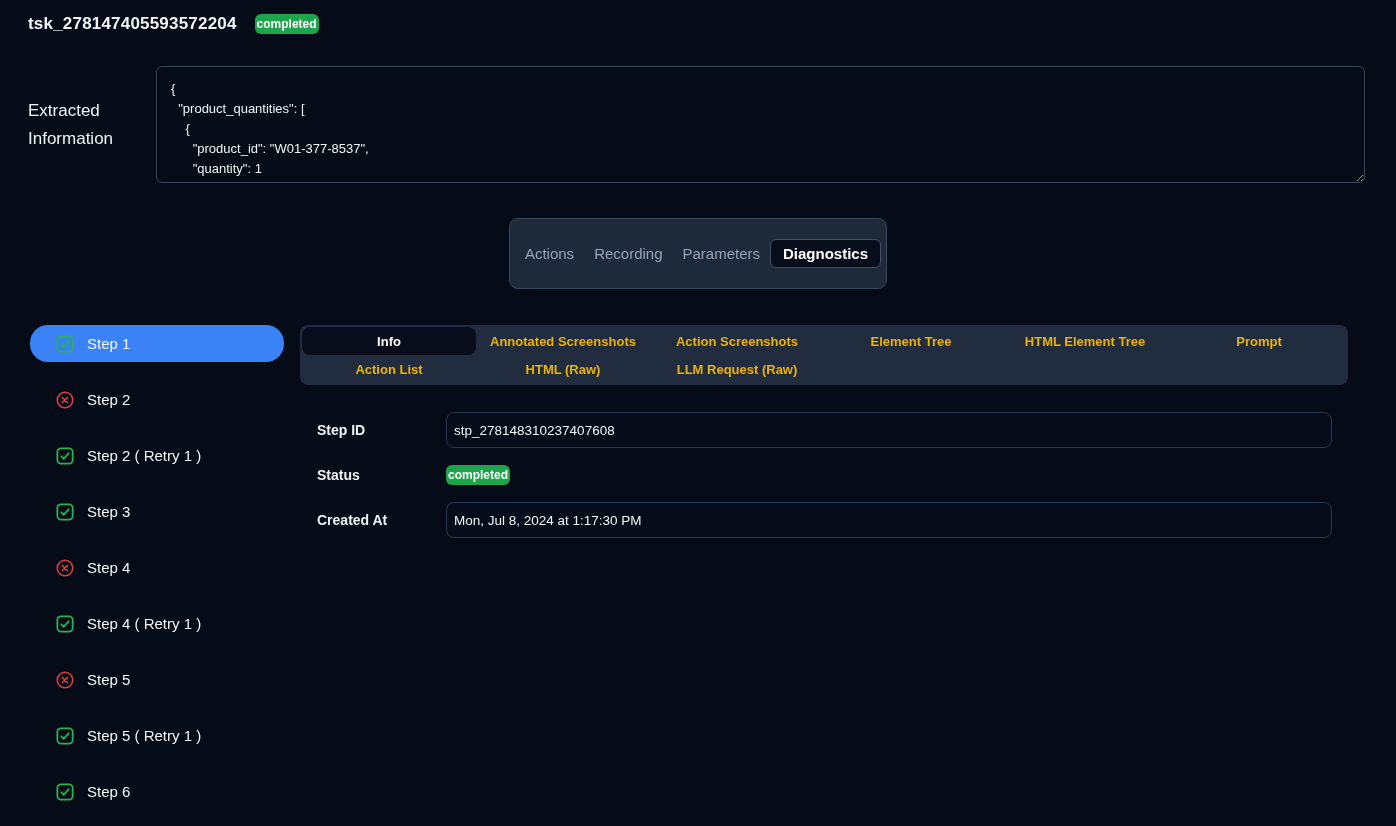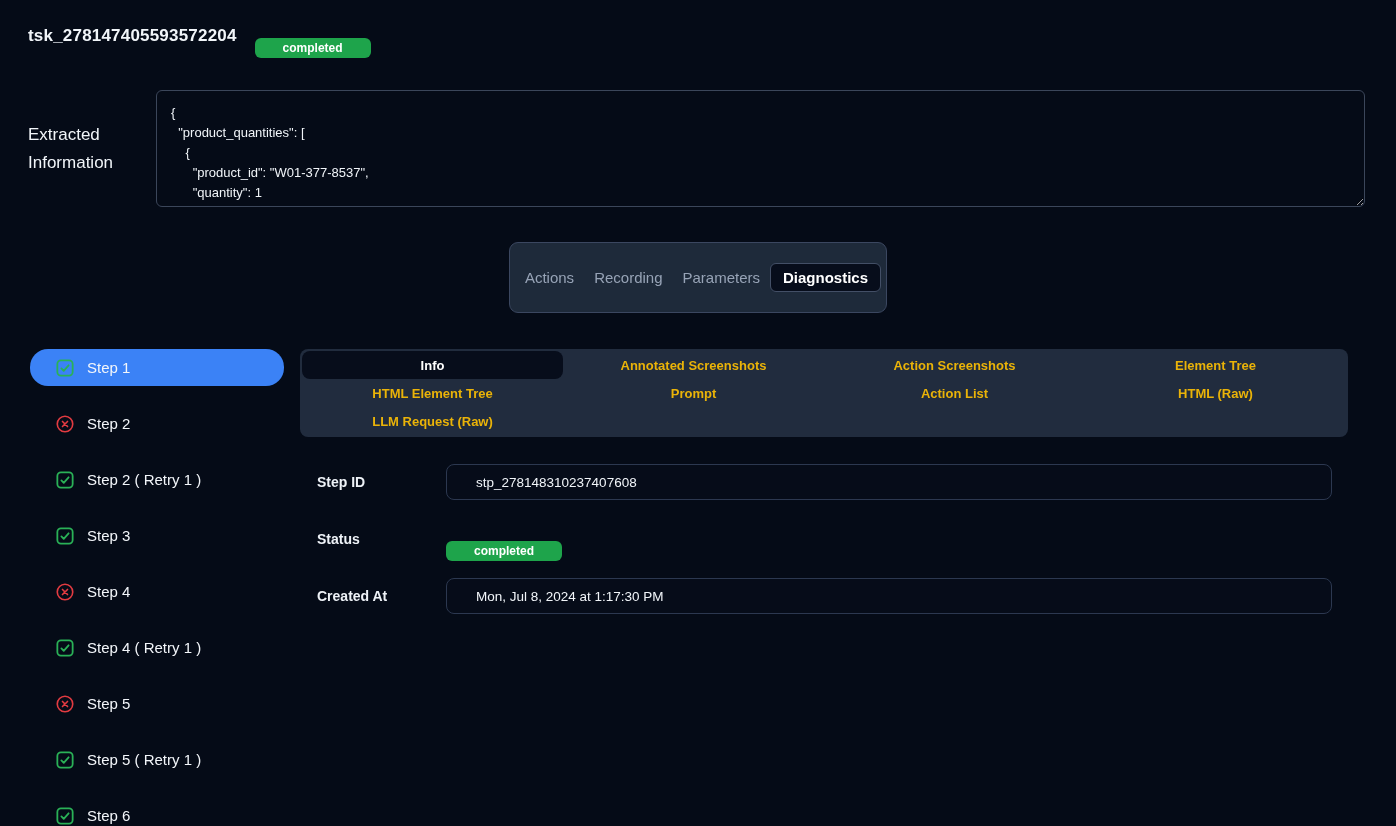--- a/index.html
+++ b/index.html
@@ -20,21 +20,21 @@
     color:#f1f5f9;
     font-family:"Liberation Sans","DejaVu Sans",sans-serif;
   }
   button{font:inherit;background:none;border:none;color:inherit;cursor:pointer;}
 
   
   .header{display:flex;align-items:center;gap:18px;padding:14px 28px 0 28px;}
   .task-title{font-size:17px;font-weight:700;letter-spacing:.2px;}
   .badge{
     display:inline-block;background:var(--badge-green);color:#fff;
-    font-size:12px;font-weight:700;padding:3px 28px;border-radius:6px;line-height:14px;margin-top:24px;
+    font-size:12px;font-weight:700;padding:3px 2px;border-radius:6px;line-height:14px;
   }
 
   
   .extracted-row{display:flex;align-items:center;margin:32px 31px 0 28px;}
   .extracted-label{width:128px;flex:none;font-size:17px;font-weight:400;line-height:28px;}
   .json-area{
     flex:1;height:117px;background:transparent;color:#f1f5f9;
     border:1px solid #3b465a;border-radius:6px;padding:12px 14px;
     font-family:"Liberation Sans","DejaVu Sans",sans-serif;font-size:13px;line-height:20px;
     resize:both;outline:none;white-space:pre;overflow:auto;
@@ -65,35 +65,35 @@
   .step-item.selected{background:#3b82f6;}
   .step-icon{width:18px;height:18px;flex:none;display:inline-flex;}
   .step-icon svg{width:18px;height:18px;display:block;}
   .step-label{margin-left:13px;font-size:15px;color:#f3f6fa;}
 
   .main-panel{flex:1;margin-left:16px;min-width:0;}
 
   
   .detail-tab-bar{
     background:var(--strip-bg);border-radius:8px;padding:2px;
-    display:grid;grid-template-columns:repeat(4,1fr);
+    display:grid;grid-template-columns:repeat(6,1fr);
   }
   .detail-tab{
     height:28px;display:flex;align-items:center;justify-content:center;
     color:#eab308;font-size:13px;font-weight:600;border-radius:8px;white-space:nowrap;
   }
   .detail-tab.active{background:var(--selected-dark);color:#fff;font-weight:700;}
 
   
   .info-form{padding:27px 16px 0 17px;}
   .field-row{display:flex;align-items:center;margin-bottom:17px;}
   .field-label{width:129px;flex:none;font-size:14px;font-weight:600;color:#eef2f7;}
   .field-input{
     flex:1;height:36px;background:#060c19;border:1px solid var(--input-border);
-    border-radius:8px;color:#f1f5f9;font-size:13.5px;padding:0 29px;outline:none;
+    border-radius:8px;color:#f1f5f9;font-size:13.5px;padding:0 7px;outline:none;
     font-family:"Liberation Sans","DejaVu Sans",sans-serif;
   }
 </style>
 </head>
 <body>
 
 <div class="header">
   <div class="task-title">tsk_278147405593572204</div>
   <span class="badge">completed</span>
 </div>

